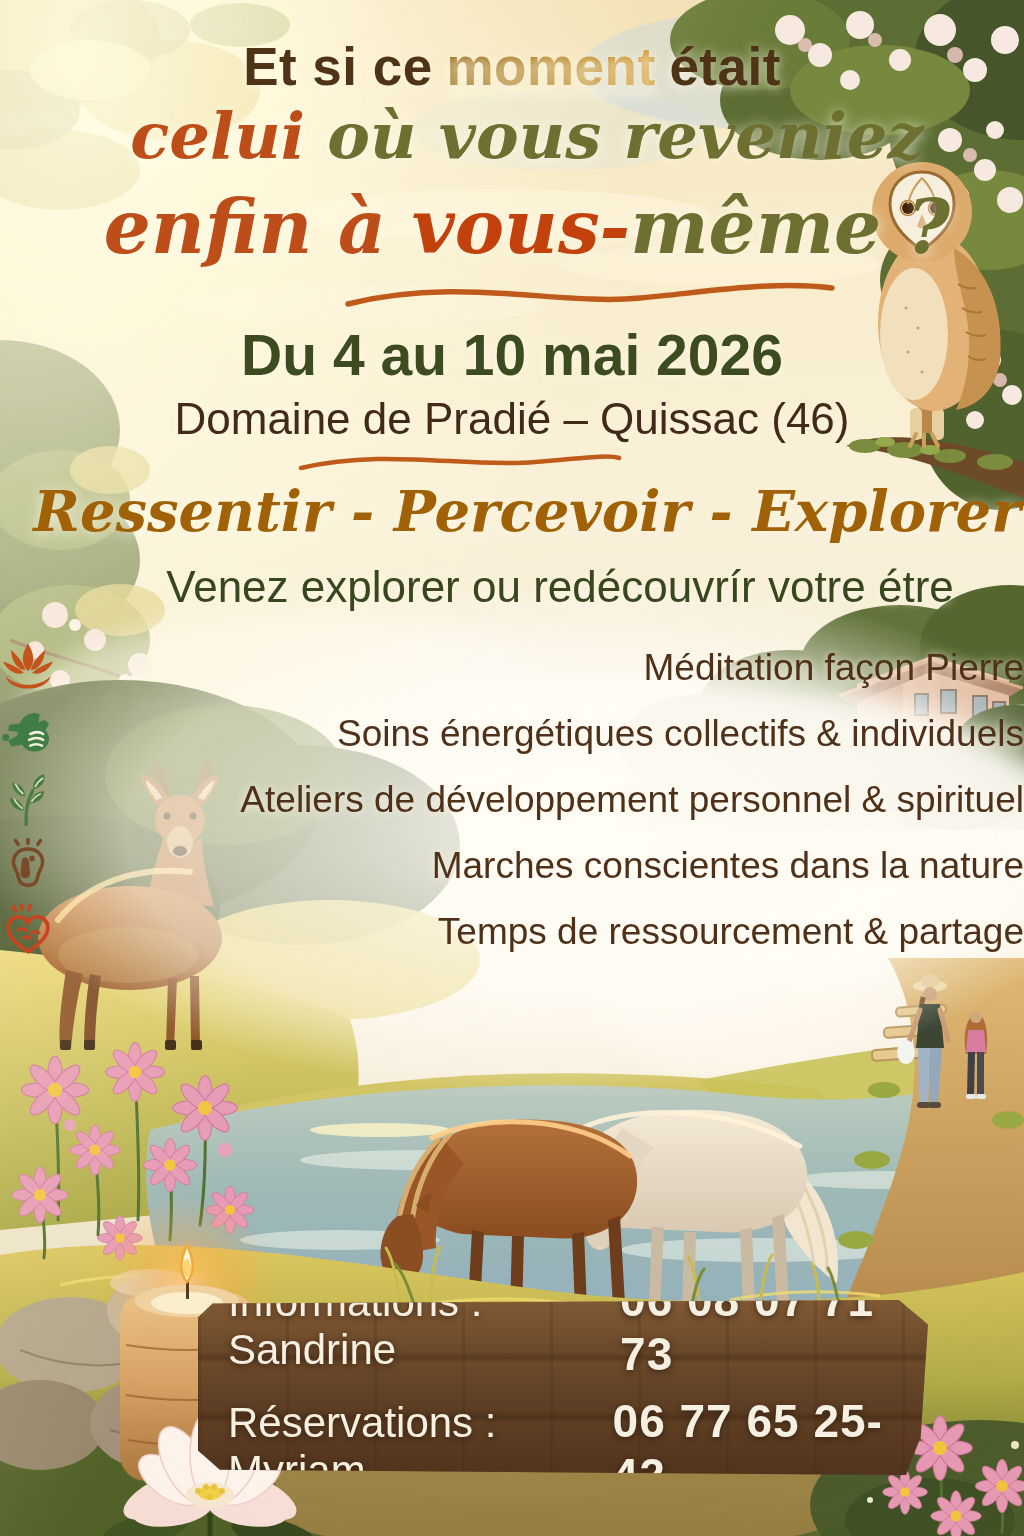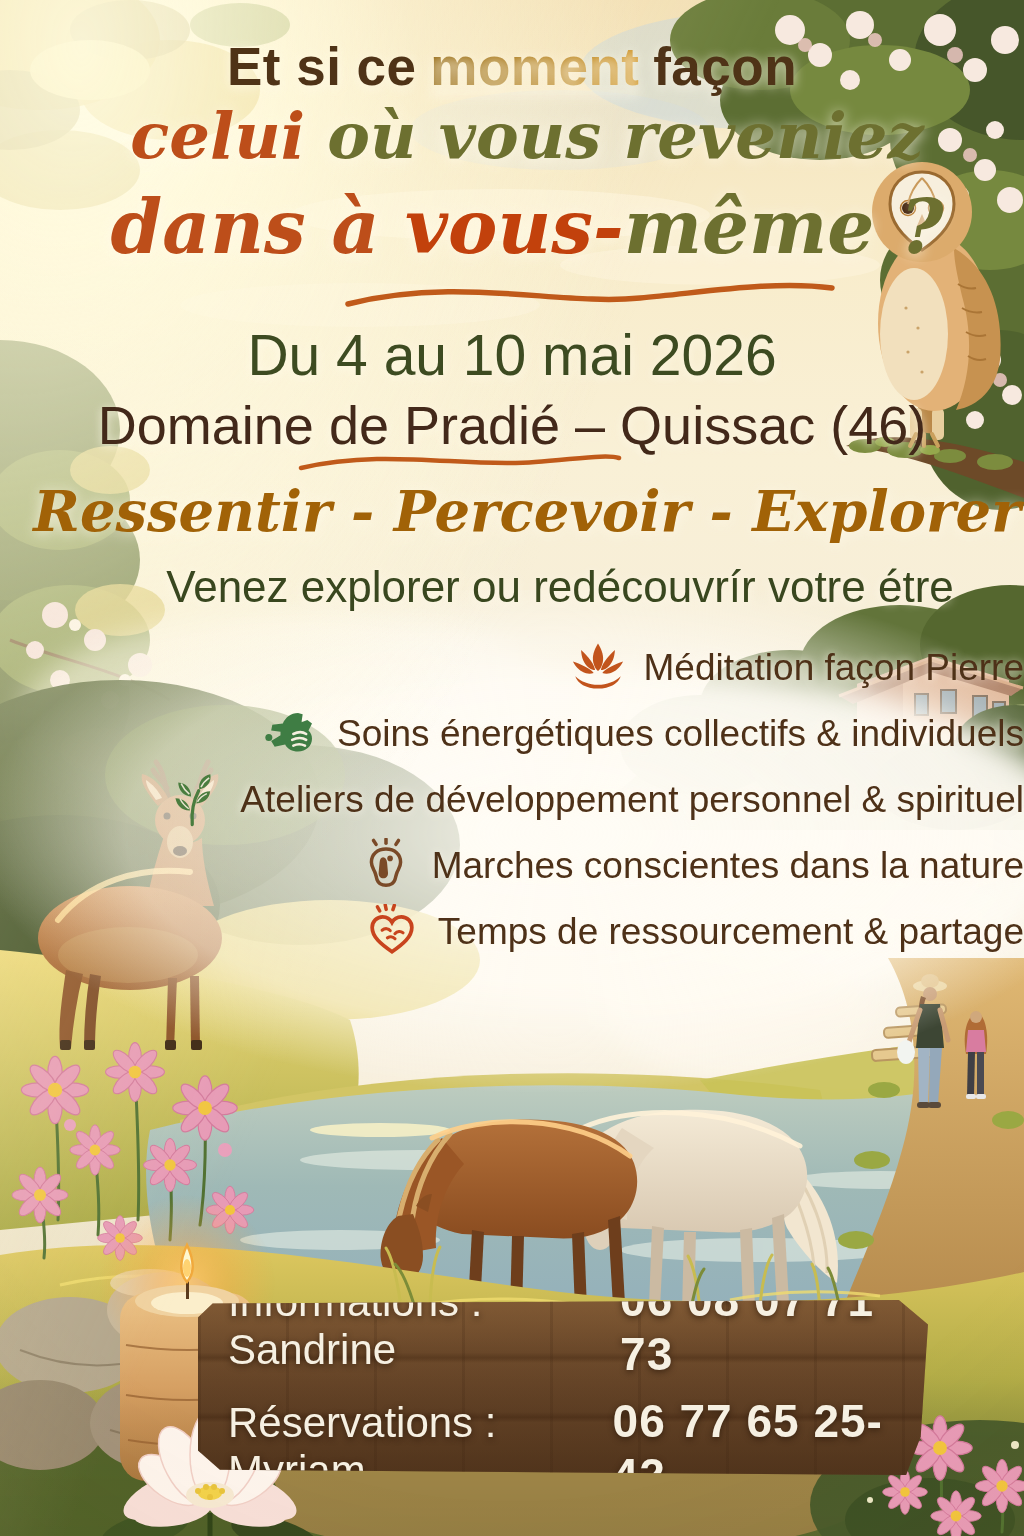--- a/index.html
+++ b/index.html
@@ -21,27 +21,27 @@
   .accent-gold{color:#ad7714;background:linear-gradient(90deg,#8f6208,#cf9425);text-decoration:underline;
                -webkit-background-clip:text;-webkit-text-fill-color:transparent;}
   .script{font-family:"DejaVu Serif",serif;font-style:italic;font-weight:700;
           text-shadow:0 2px 14px rgba(255,250,235,.8);padding-left:15px;}
   .script1{top:98px;font-size:64px;}
   .script2{top:184px;font-size:74px;}
   .c-orange{color:#bd4e1a;} .c-rust{color:#c2410c;} .c-olive{color:#6d7030;}
   .swoosh{position:absolute;}
   .swoosh1{left:340px;top:266px;}
   .swoosh2{left:295px;top:442px;}
-  .date{top:322px;font-size:57px;font-weight:400;color:#3d4b21;text-shadow:0 2px 10px rgba(255,250,235,.85);}
-  .location{top:394px;font-size:54px;color:#43291a;font-weight:400;text-shadow:0 2px 10px rgba(255,250,235,.85);}
+  .date{top:322px;font-size:57px;font-weight:700;color:#3d4b21;text-shadow:0 2px 10px rgba(255,250,235,.85);}
+  .location{top:394px;font-size:44px;color:#43291a;font-weight:400;text-shadow:0 2px 10px rgba(255,250,235,.85);}
   .tagline{top:478px;font-size:56px;color:#a16207;}
   .subtitle{top:562px;font-size:44px;color:#39471f;text-shadow:0 1px 10px rgba(255,250,235,.9);padding-left:48px;}
 
   .activities{position:absolute;top:640px;left:0;width:100%;display:flex;flex-direction:column;gap:10px;}
-  .activity-row{display:flex;justify-content:flex-end;align-items:center;gap:18px;height:56px;}
+  .activity-row{display:flex;justify-content:space-between;align-items:center;gap:18px;height:56px;}
   .activity-icon{width:56px;height:56px;flex:none;display:inline-block;}
   .activity-icon svg{display:block;}
   .activity-label{font-size:37px;color:#4e3118;text-shadow:0 1px 10px rgba(255,250,240,.9);white-space:nowrap;}
 
   .sign{position:absolute;left:198px;top:1300px;width:730px;height:175px;
         display:flex;flex-direction:column;justify-content:center;gap:13px;padding:0 30px;box-sizing:border-box;
         clip-path:polygon(0% 10%, 2% 2%, 96% 0%, 100% 14%, 99% 78%, 97% 100%, 3% 97%, 0% 86%);
         background:
           repeating-linear-gradient(90deg, rgba(60,35,16,.18) 0 3px, rgba(0,0,0,0) 3px 88px),
           linear-gradient(180deg, rgba(130,90,50,.55), rgba(70,42,22,.15) 30%, rgba(55,32,15,.45)),
@@ -572,30 +572,30 @@
         </g>
     </g>
   </svg>
 
   <div class="mist"></div>
   <div class="rays"></div>
 
   <div class="text-layer">
 
     <div class="tline headline">
-      <span>Et si ce</span><span class="accent-gold">moment</span><span>façon</span>
+      <span>Et si ce</span><span class="accent-gold">moment</span><span>était</span>
     </div>
 
     <div class="tline script script1">
       <span class="c-orange">celui</span>
       <span class="c-olive">où vous reveniez</span>
     </div>
 
     <div class="tline script script2">
-      <span class="c-orange">dans à</span>
+      <span class="c-orange">enfin à</span>
       <span class="c-rust">vous-</span><span class="c-olive">même ?</span>
     </div>
 
     <svg class="swoosh swoosh1" width="500" height="50" viewBox="0 0 500 50">
       <path d="M8 38 C120 10 220 40 300 32 C360 27 432 14 492 22" stroke="#c05a1a" stroke-width="5.5" fill="none" stroke-linecap="round"></path>
     </svg>
 
     <div class="tline date">Du 4 au 10 mai 2026</div>
     <div class="tline location">Domaine de Pradié – Quissac (46)</div>
 

